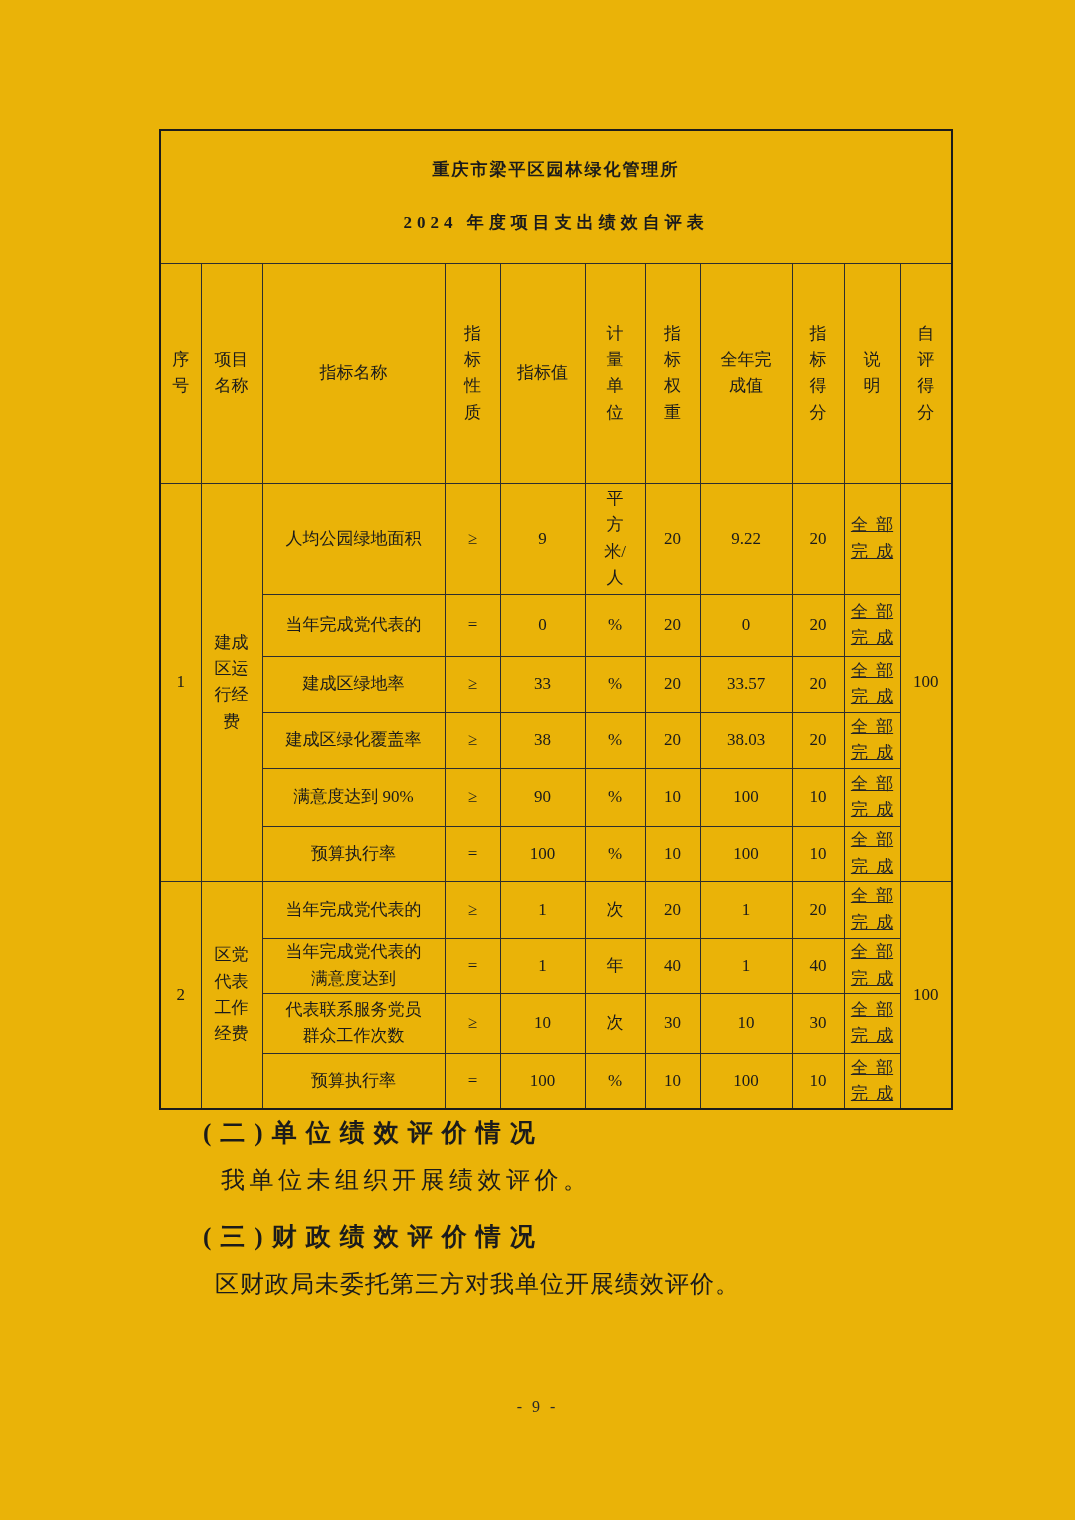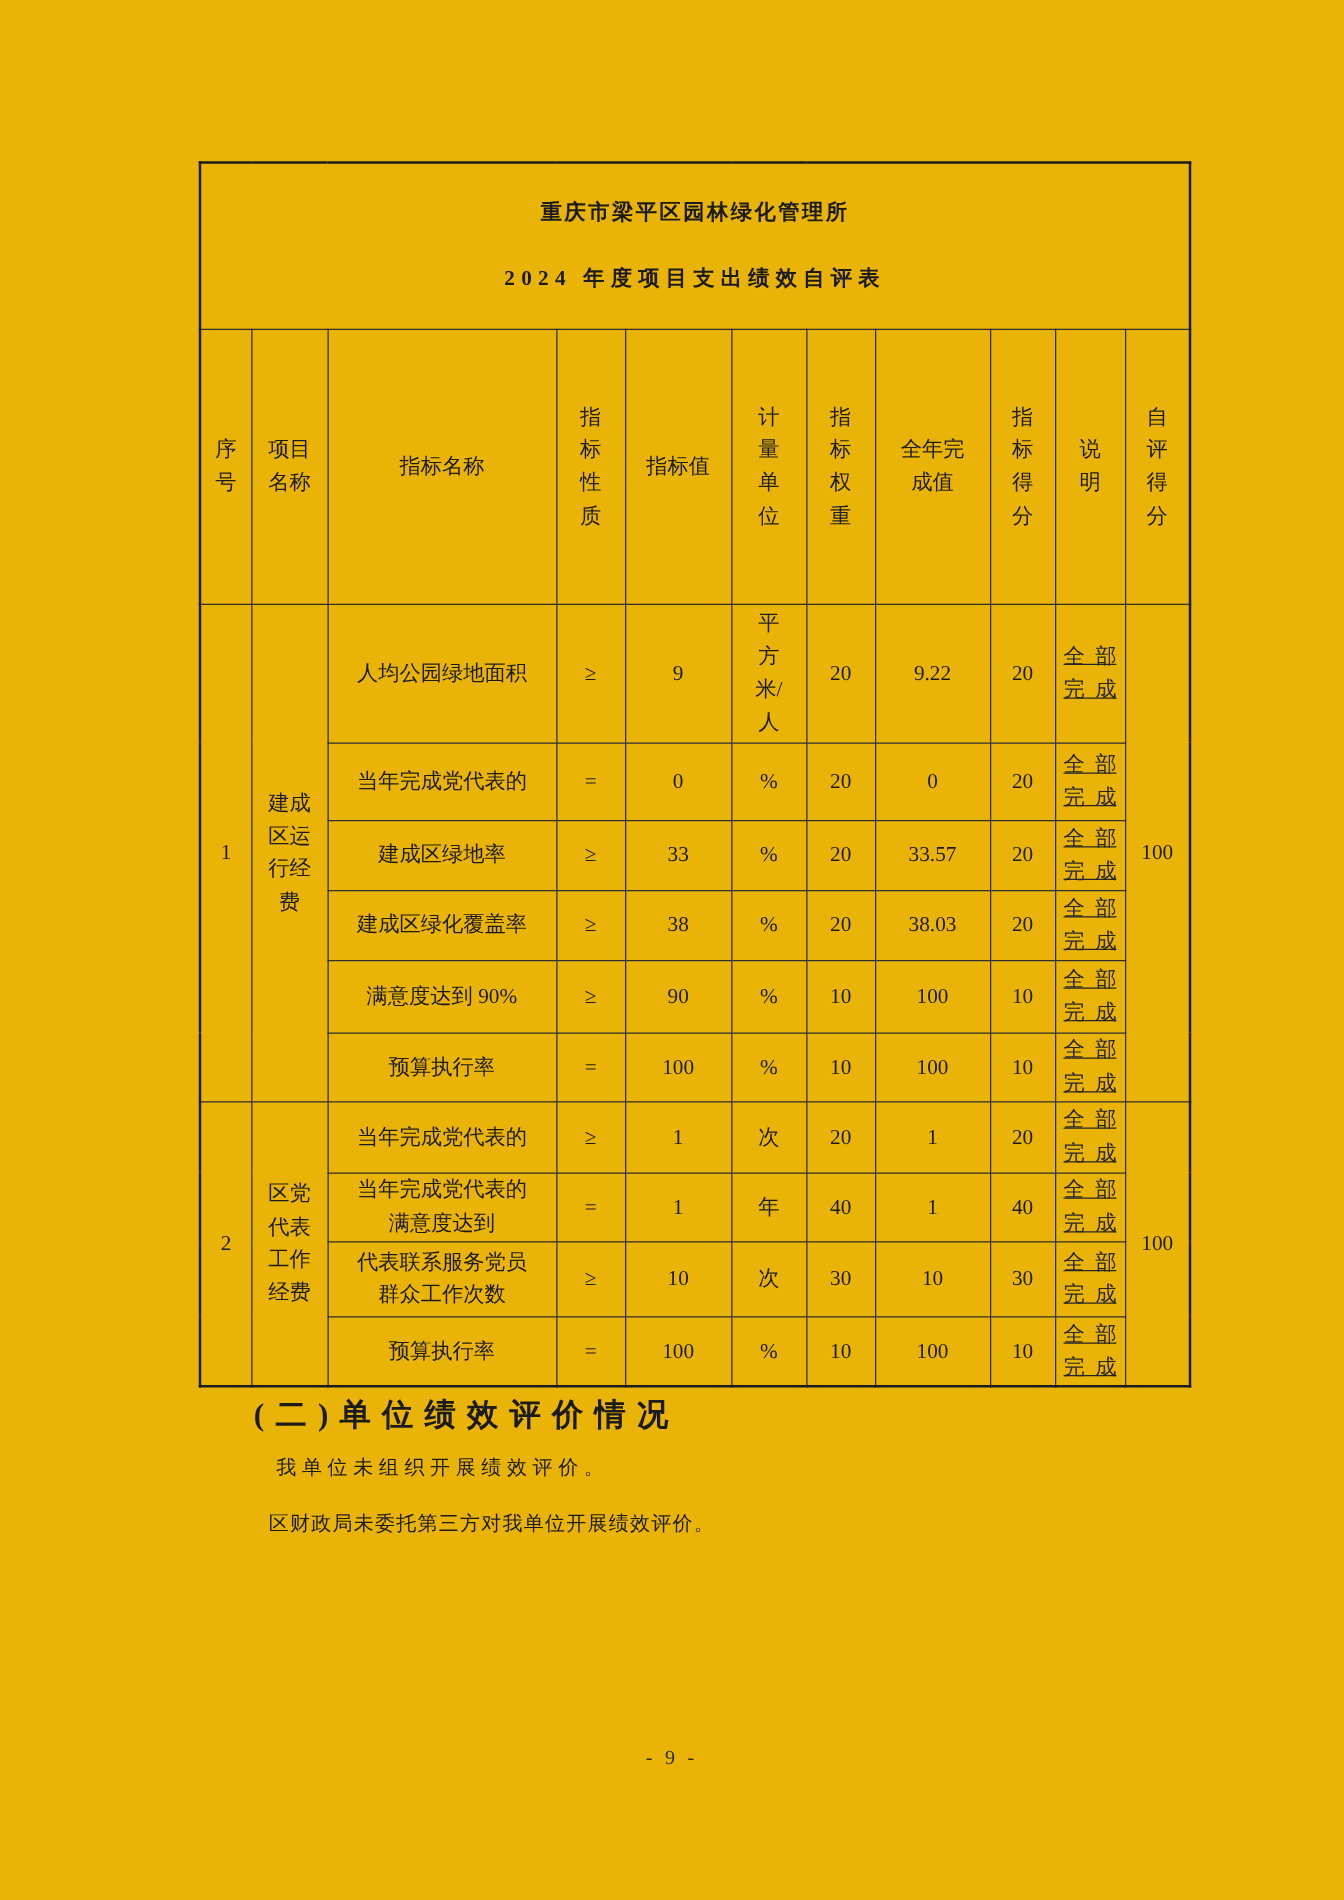--- a/index.html
+++ b/index.html
@@ -48,21 +48,21 @@
   td.note{font-size:13.5px;line-height:1.95;word-spacing:4px;color:#262626;text-decoration:underline;}
   td.self{text-align:center;}
   
   .sections{position:absolute;left:159px;top:1116px;width:800px;}
   .sec-heading{
     font-size:25px;font-weight:bold;
     letter-spacing:9px;line-height:1.35;
     padding-left:44px;margin:0 0 14px 0;
   }
   .sec-body{
-    font-size:16px;letter-spacing:4.5px;line-height:1.35;
+    font-size:24px;letter-spacing:4.5px;line-height:1.35;
     padding-left:62px;margin:0 0 24px 0;
   }
   .sections .block:nth-child(2) .sec-body{letter-spacing:1px;padding-left:56px;}
   
   .page-number{
     position:absolute;top:1398px;left:0;width:100%;
     text-align:center;font-size:16px;letter-spacing:3px;color:#2a2a2a;
   }
 </style>
 </head>
@@ -256,19 +256,20 @@
     </tr>
   </tbody>
     </table>
 
   <div class="sections">
     <div class="block">
       <div class="sec-heading">(二)单位绩效评价情况</div>
       <div class="sec-body">我单位未组织开展绩效评价。</div>
     </div>
     <div class="block">
+      <div class="sec-heading">(三)财政绩效评价情况</div>
       <div class="sec-body">区财政局未委托第三方对我单位开展绩效评价。</div>
     </div>
   </div>
 
   <div class="page-number">- 9 -</div>
 
 </div>
 
 </body></html>

